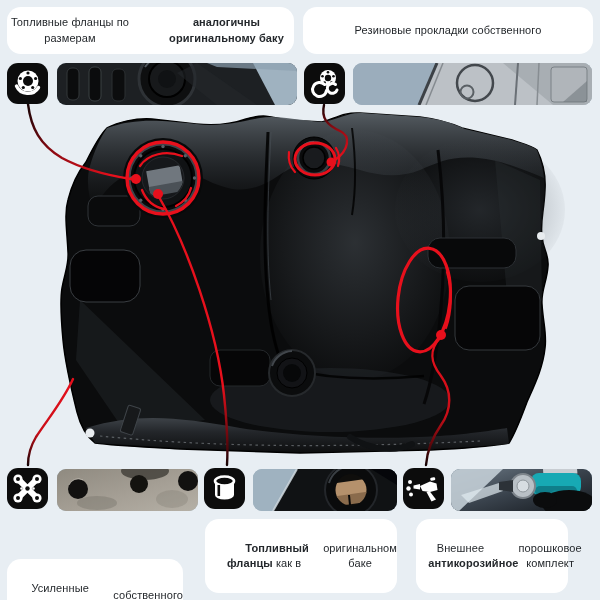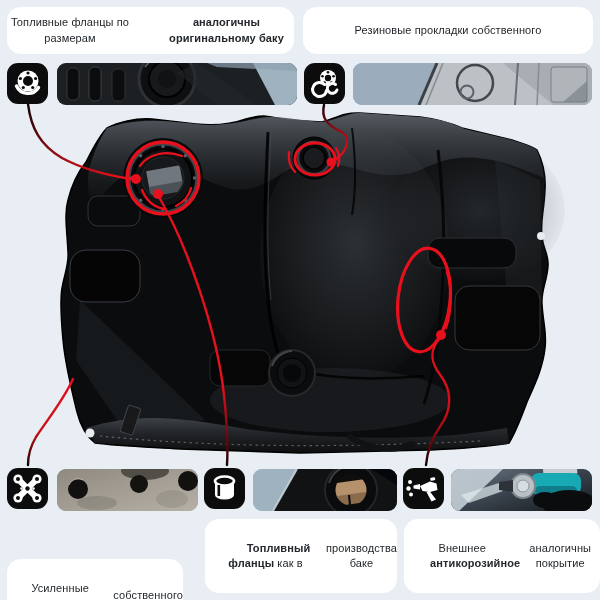--- a/index.html
+++ b/index.html
@@ -24,21 +24,21 @@
   .thumb{
     position:absolute;height:42px;border-radius:9px;overflow:hidden;z-index:2;background:#9fb2c0;
   }
   .thumb svg{display:block;}
   .scene{position:absolute;left:0;top:0;z-index:4;pointer-events:none;}
   
   .card-tl{left:7px;top:7px;width:287px;height:47px;}
   .card-tr{left:303px;top:7px;width:290px;height:47px;gap:36px;}
   .card-bl{left:7px;top:519px;width:176px;height:74px;margin-top:40px;}
   .card-bm{left:205px;top:519px;width:192px;height:74px;}
-  .card-br{left:404px;top:519px;width:196px;height:74px;}
+  .card-br{left:416px;top:519px;width:152px;height:74px;}
   .icon-tl{left:7px;top:63px;}
   .icon-tr{left:304px;top:63px;}
   .icon-bl{left:7px;top:468px;}
   .icon-bm{left:204px;top:468px;}
   .icon-br{left:403px;top:468px;}
   .thumb-tl{left:57px;top:63px;width:240px;}
   .thumb-tr{left:353px;top:63px;width:239px;}
   .thumb-bl{left:57px;top:469px;width:141px;}
   .thumb-bm{left:253px;top:469px;width:144px;}
   .thumb-br{left:451px;top:469px;width:141px;}
@@ -386,20 +386,20 @@
       </g>
     </svg>
   </div>
 
   <div class="card card-bl">
     <div class="ln">Усиленные внутренние</div>
     <div class="ln">собственного</div>
   </div>
   <div class="card card-bm">
     <div class="ln"><span class="b">Топливный фланцы</span><span> как в</span></div>
-    <div class="ln">производства баке</div>
+    <div class="ln">оригинальном баке</div>
   </div>
   <div class="card card-br">
     <div class="ln"><span>Внешнее </span><span class="b">антикорозийное</span></div>
-    <div class="ln">аналогичны покрытие</div>
+    <div class="ln">порошковое комплект</div>
   </div>
 
 </div>
 
 </body></html>

